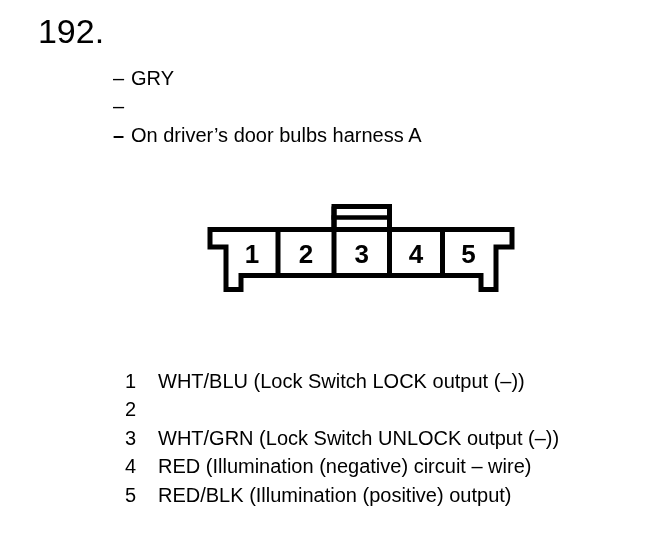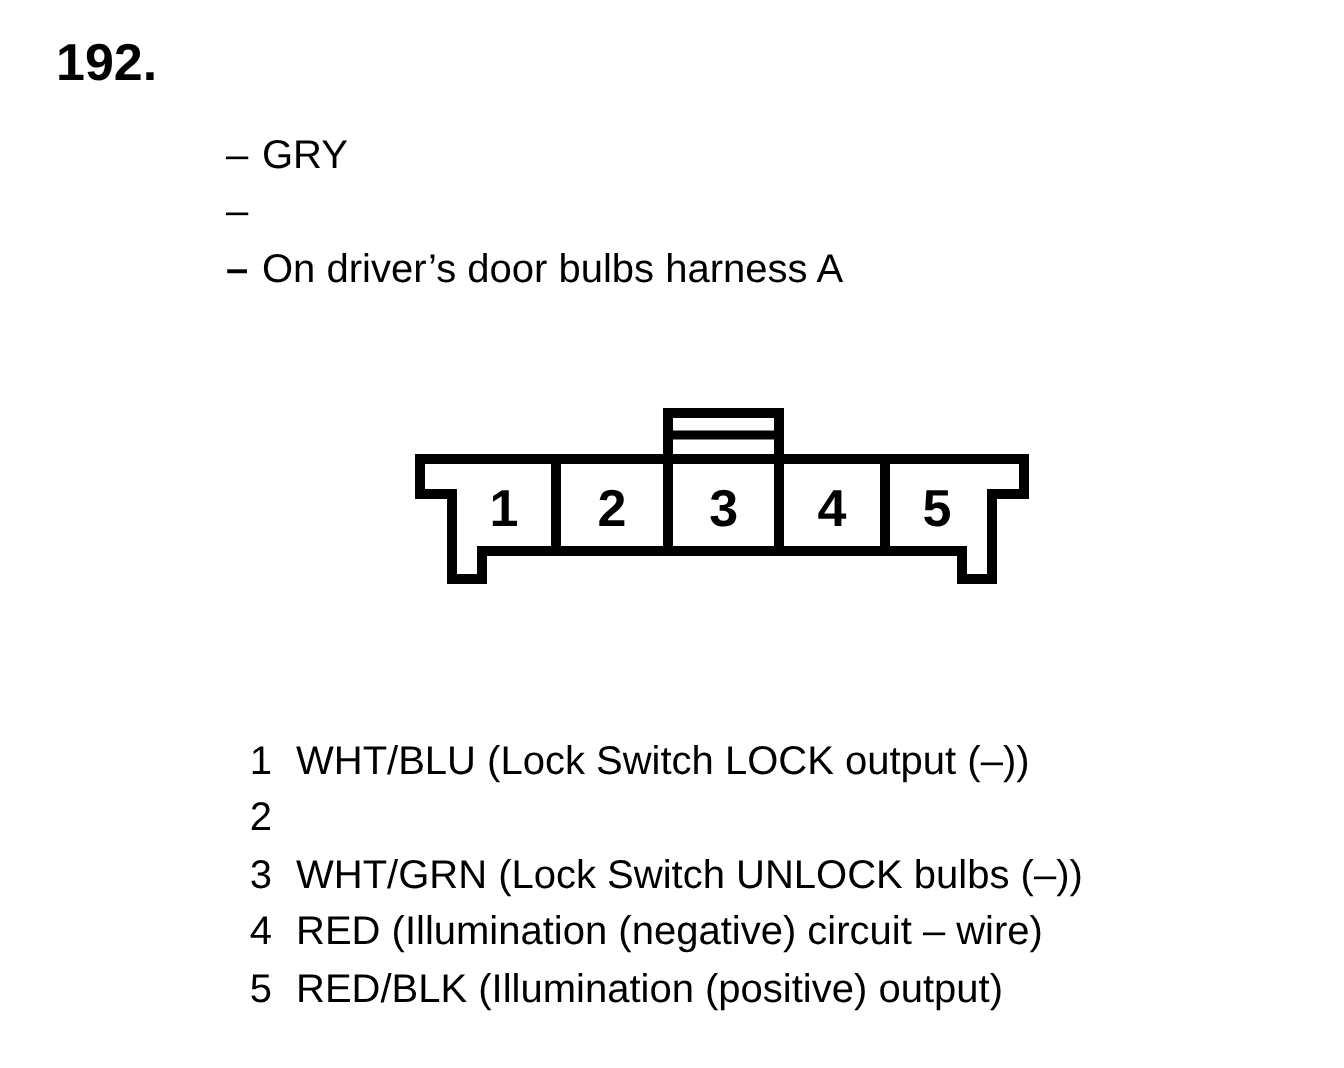--- a/index.html
+++ b/index.html
@@ -15,25 +15,26 @@
     font-family: "Liberation Sans", "DejaVu Sans", sans-serif;
     color: #000;
     -webkit-font-smoothing: none;
   }
   .figure-header {
     position: absolute;
     left: 28px;
     top: 14px;
     display: flex;
     align-items: baseline;
-    font-size: 26px;
-    font-weight: 700;
+    font-size: 34px;
+    font-weight: 400;
     line-height: 34px;
     letter-spacing: 0.6px;
     white-space: nowrap;
+    text-align: center;
   }
   .figure-number {
     display: inline-block;
     width: 86px;
     letter-spacing: 0;
   }
   .attributes {
     position: absolute;
     left: 113px;
     top: 64px;
@@ -69,21 +70,21 @@
     line-height: 28.4px;
     white-space: nowrap;
   }
   .pin-row { display: flex; }
   .pin-num {
     display: inline-block;
     width: 12px;
     flex: 0 0 12px;
     text-align: right;
   }
-  .pin-desc { margin-left: 12px; }
+  .pin-desc { margin-left: 22px; }
 </style>
 </head>
 <body>
 
 <div class="figure-header">
   <span class="figure-number">192.</span>
 </div>
 
 <div class="attributes">
   <div class="attr-row">
@@ -121,21 +122,21 @@
 <div class="pin-legend">
   <div class="pin-row">
     <span class="pin-num">1</span>
     <span class="pin-desc">WHT/BLU (Lock Switch LOCK output (–))</span>
   </div>
   <div class="pin-row">
     <span class="pin-num">2</span>
   </div>
   <div class="pin-row">
     <span class="pin-num">3</span>
-    <span class="pin-desc">WHT/GRN (Lock Switch UNLOCK bulbs (–))</span>
+    <span class="pin-desc">WHT/GRN (Lock Switch UNLOCK output (–))</span>
   </div>
   <div class="pin-row">
     <span class="pin-num">4</span>
     <span class="pin-desc">RED (Illumination (negative) circuit – wire)</span>
   </div>
   <div class="pin-row">
     <span class="pin-num">5</span>
     <span class="pin-desc">RED/BLK (Illumination (positive) output)</span>
   </div>
 </div>

